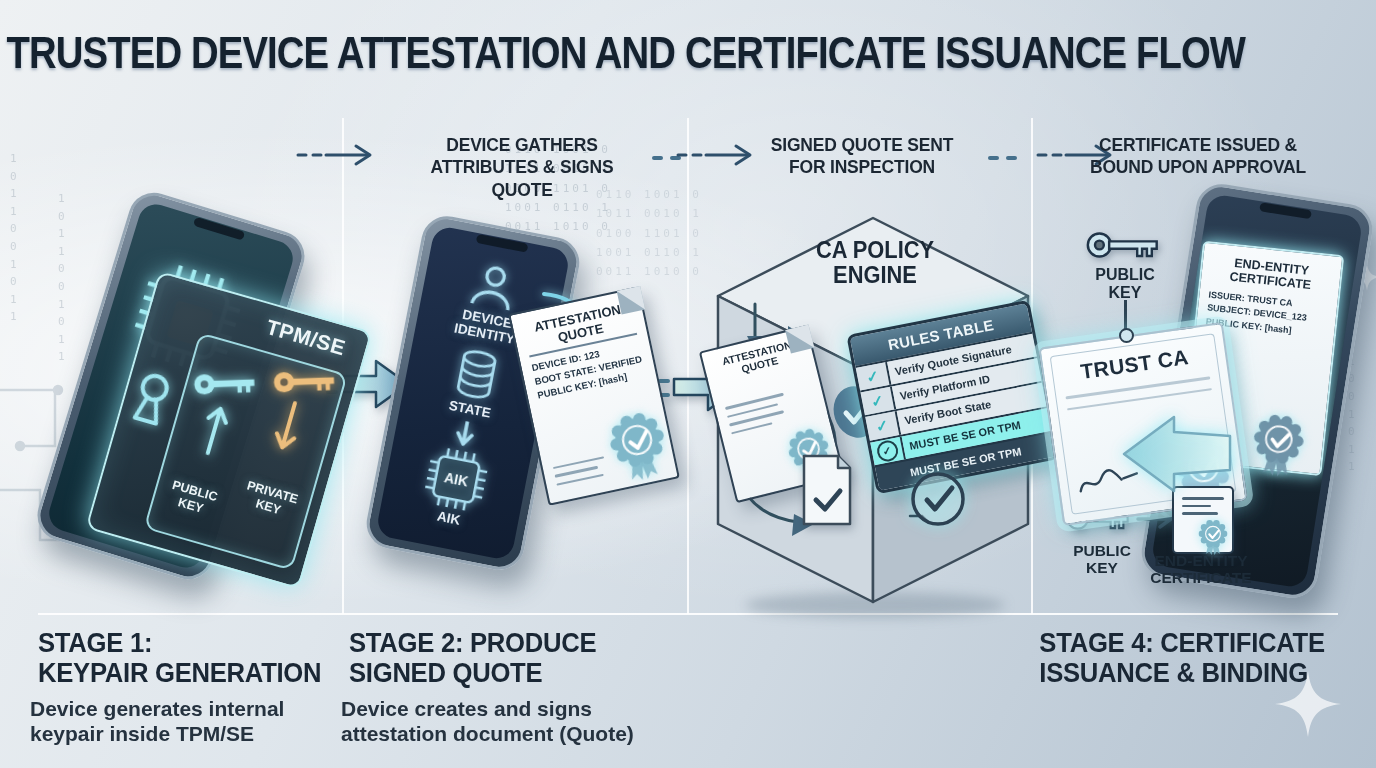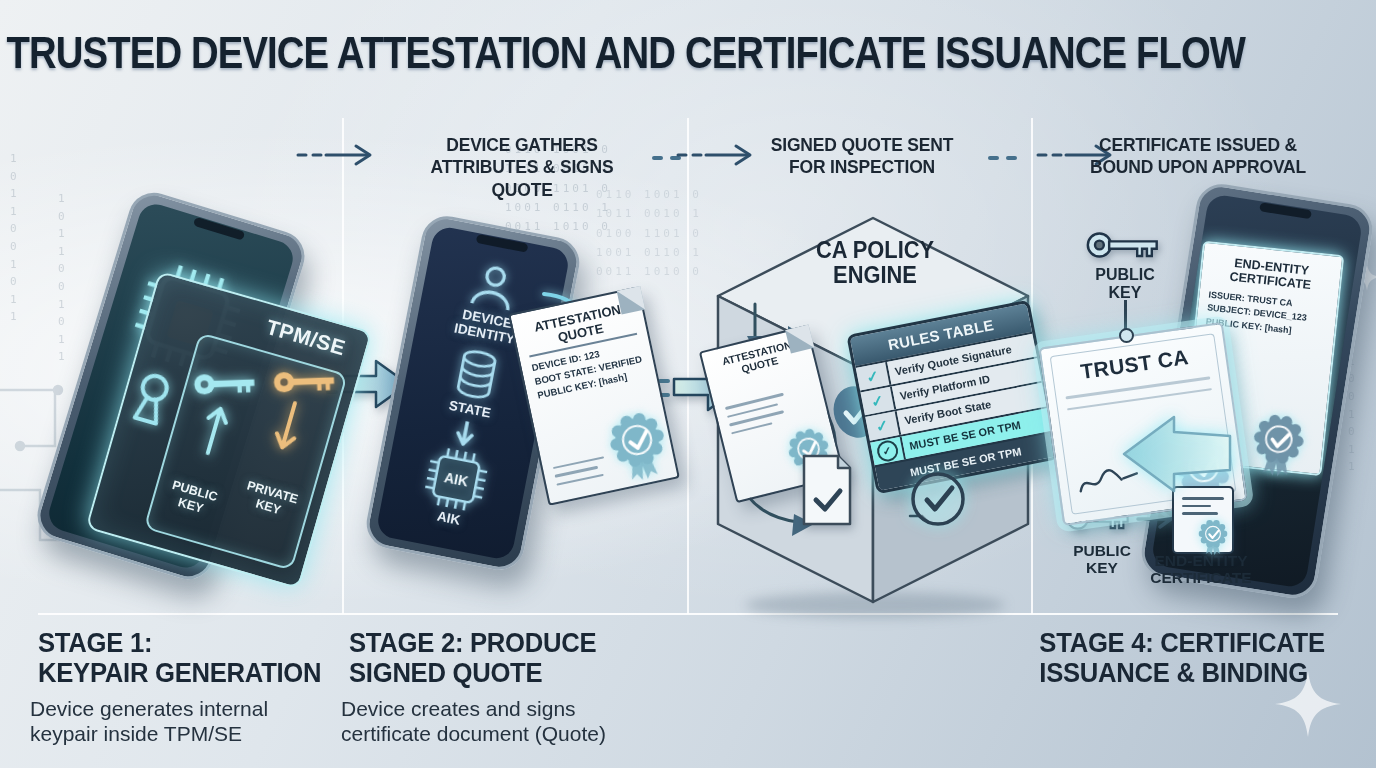--- a/index.html
+++ b/index.html
@@ -129,21 +129,21 @@
   .ee-fields{margin:6px 9px 0;font-size:9px;font-weight:800;color:#243646;line-height:1.5;}
   .left-arrow{position:absolute;left:1116px;top:412px;z-index:7;filter:drop-shadow(0 0 8px rgba(150,235,245,.9));}
   .cert-icon{position:absolute;left:1172px;top:486px;width:58px;height:64px;background:#f4f8fb;border:2.5px solid #24384a;
     border-radius:5px;z-index:6;box-shadow:3px 5px 8px rgba(40,60,80,.3);}
   .cert-icon .cl{position:absolute;left:8px;right:8px;display:flex;flex-direction:column;gap:5px;top:9px;}
   .cert-icon .cl i{display:block;height:2.5px;background:#4c6476;border-radius:2px;}
   .mini-arrow path{stroke:#2c4152;stroke-width:3.5;fill:none;stroke-linecap:round;stroke-linejoin:round;}
   
   .caption{position:absolute;top:628px;text-align:left;}
   .caption h2{margin:0;font-size:27px;font-weight:800;color:#1a2735;line-height:1.12;letter-spacing:-.3px;transform:scaleX(.95);}
-  .caption p{margin:9px 0 0;font-size:21px;font-weight:400;color:#25323f;line-height:1.18;}
+  .caption p{margin:9px 0 0;font-size:21px;font-weight:700;color:#25323f;line-height:1.18;}
 </style>
 </head>
 <body>
 
 <div class="canvas">
 
   <svg width="0" height="0" style="position:absolute" aria-hidden="true">
     <defs>
       <linearGradient id="ga" x1="0" y1="0" x2="1" y2="0">
         <stop offset="0" stop-color="#d9f1ea"></stop>
@@ -555,20 +555,20 @@
   <div class="caption" style="left:30px;width:322px;">
     <h2 class="pre">STAGE 1:
 KEYPAIR GENERATION</h2>
     <p class="pre">Device generates internal
 keypair inside TPM/SE</p>
   </div>
   <div class="caption" style="left:341px;width:322px;">
     <h2 class="pre">STAGE 2: PRODUCE
 SIGNED QUOTE</h2>
     <p class="pre">Device creates and signs
-certificate document (Quote)</p>
+attestation document (Quote)</p>
   </div>
   <div class="caption" style="left:1031px;width:334px;">
     <h2 class="pre">STAGE 4: CERTIFICATE
 ISSUANCE &amp; BINDING</h2>
   </div>
 
 </div>
 
 </body></html>

